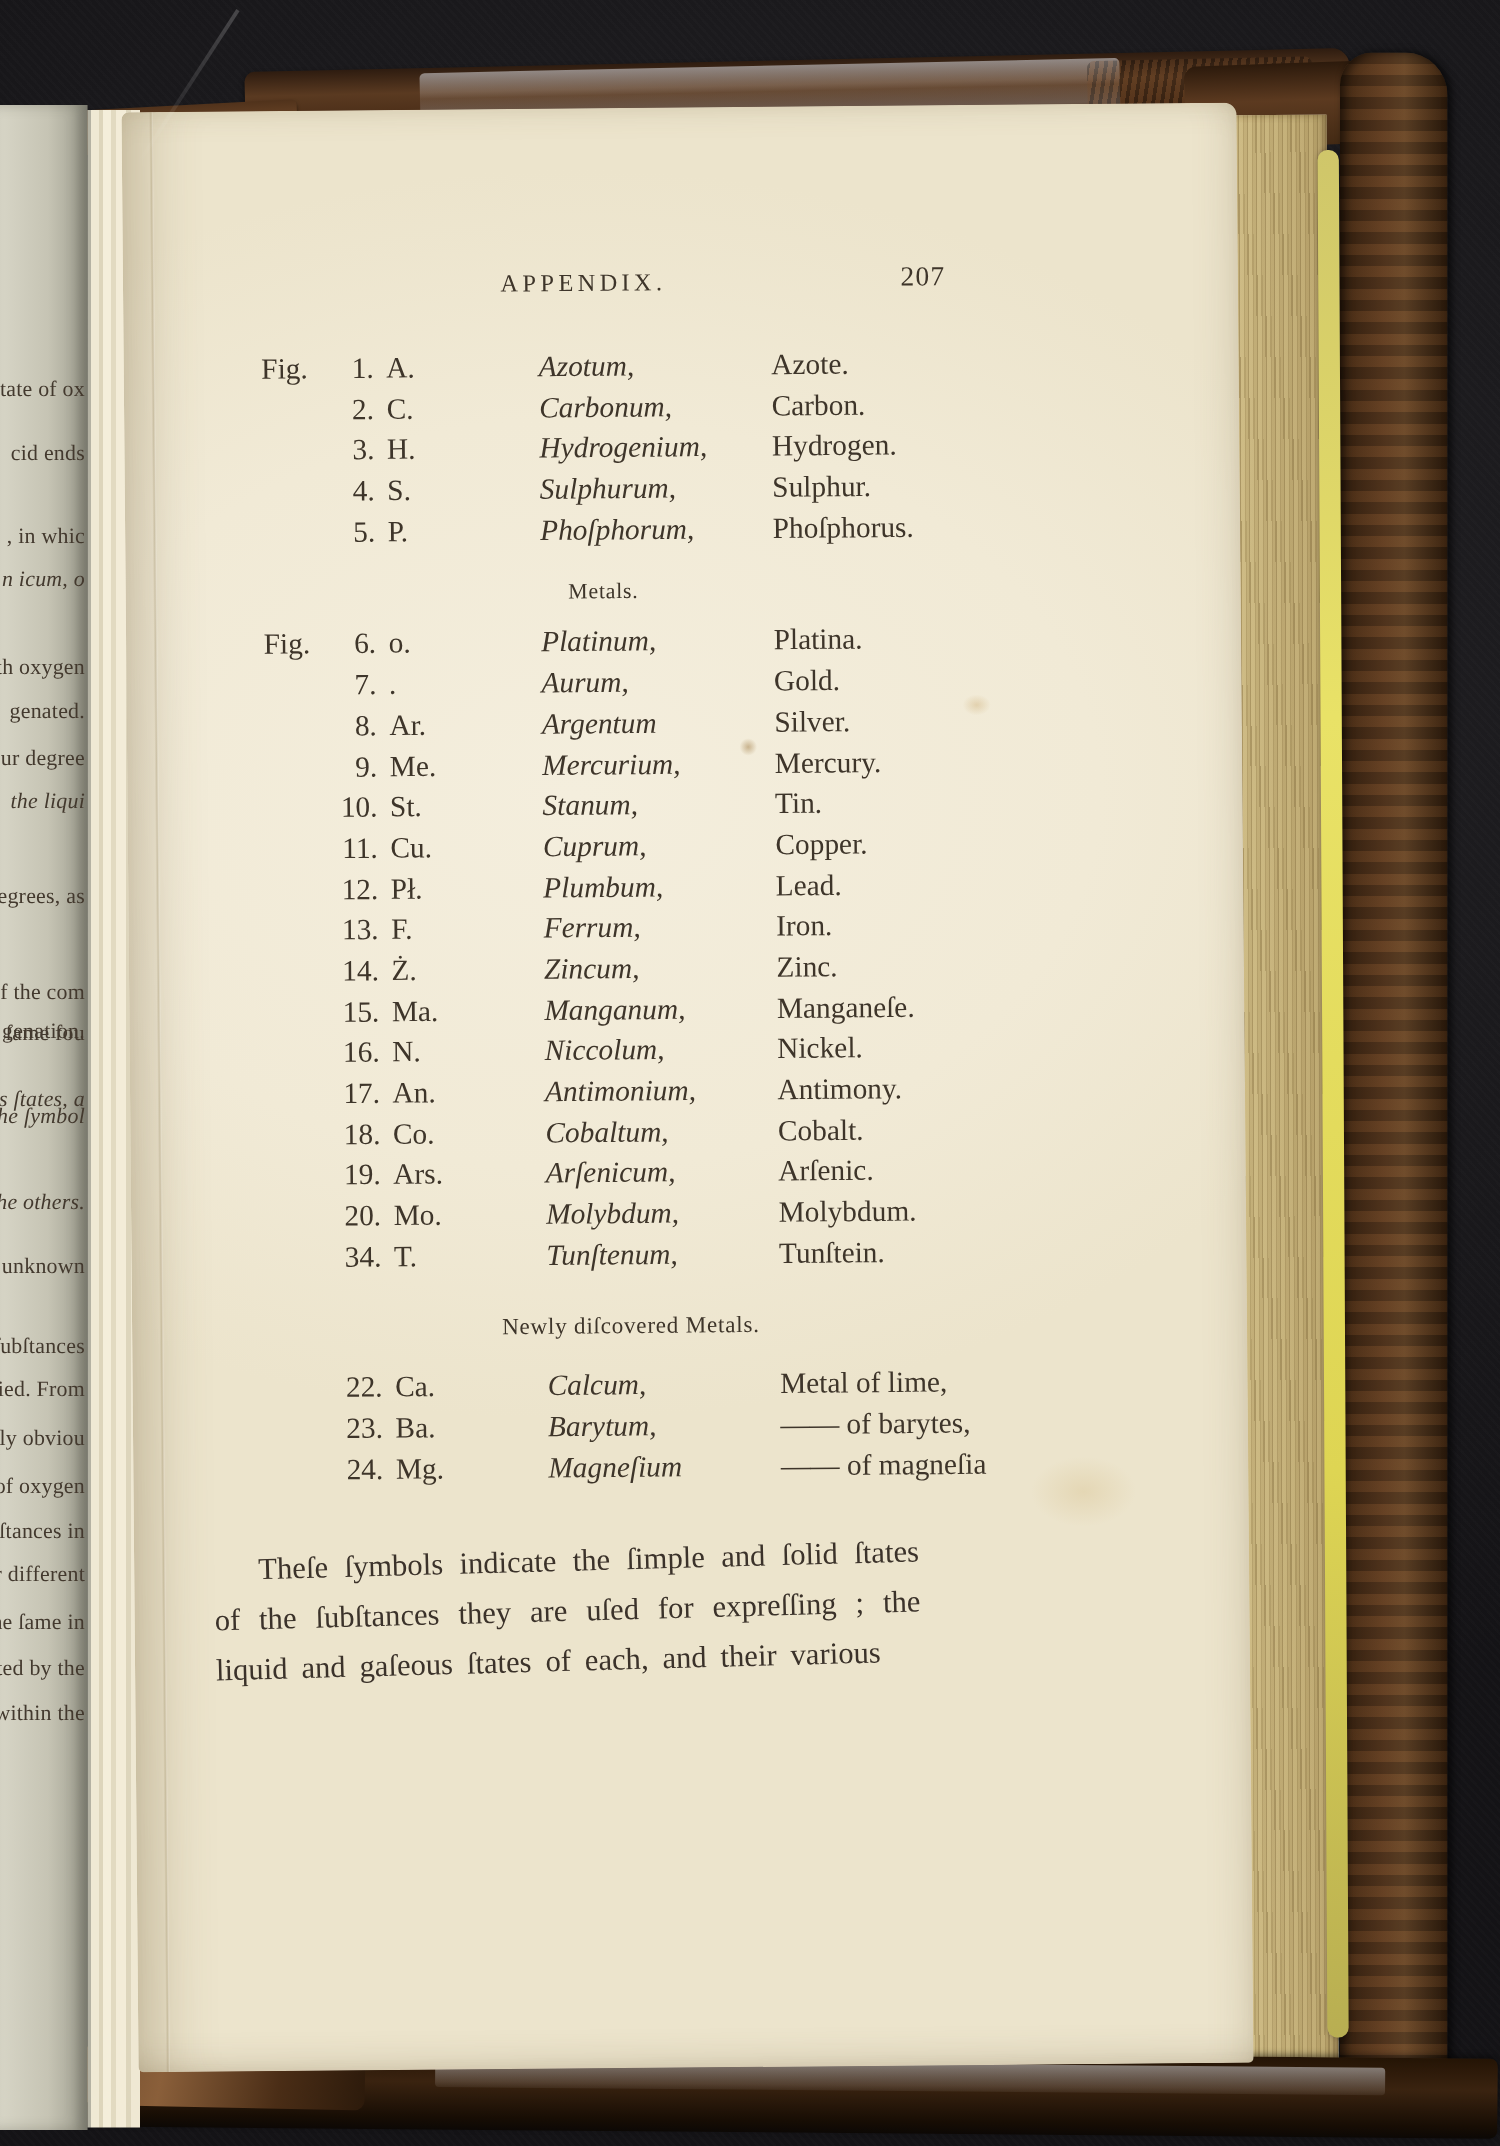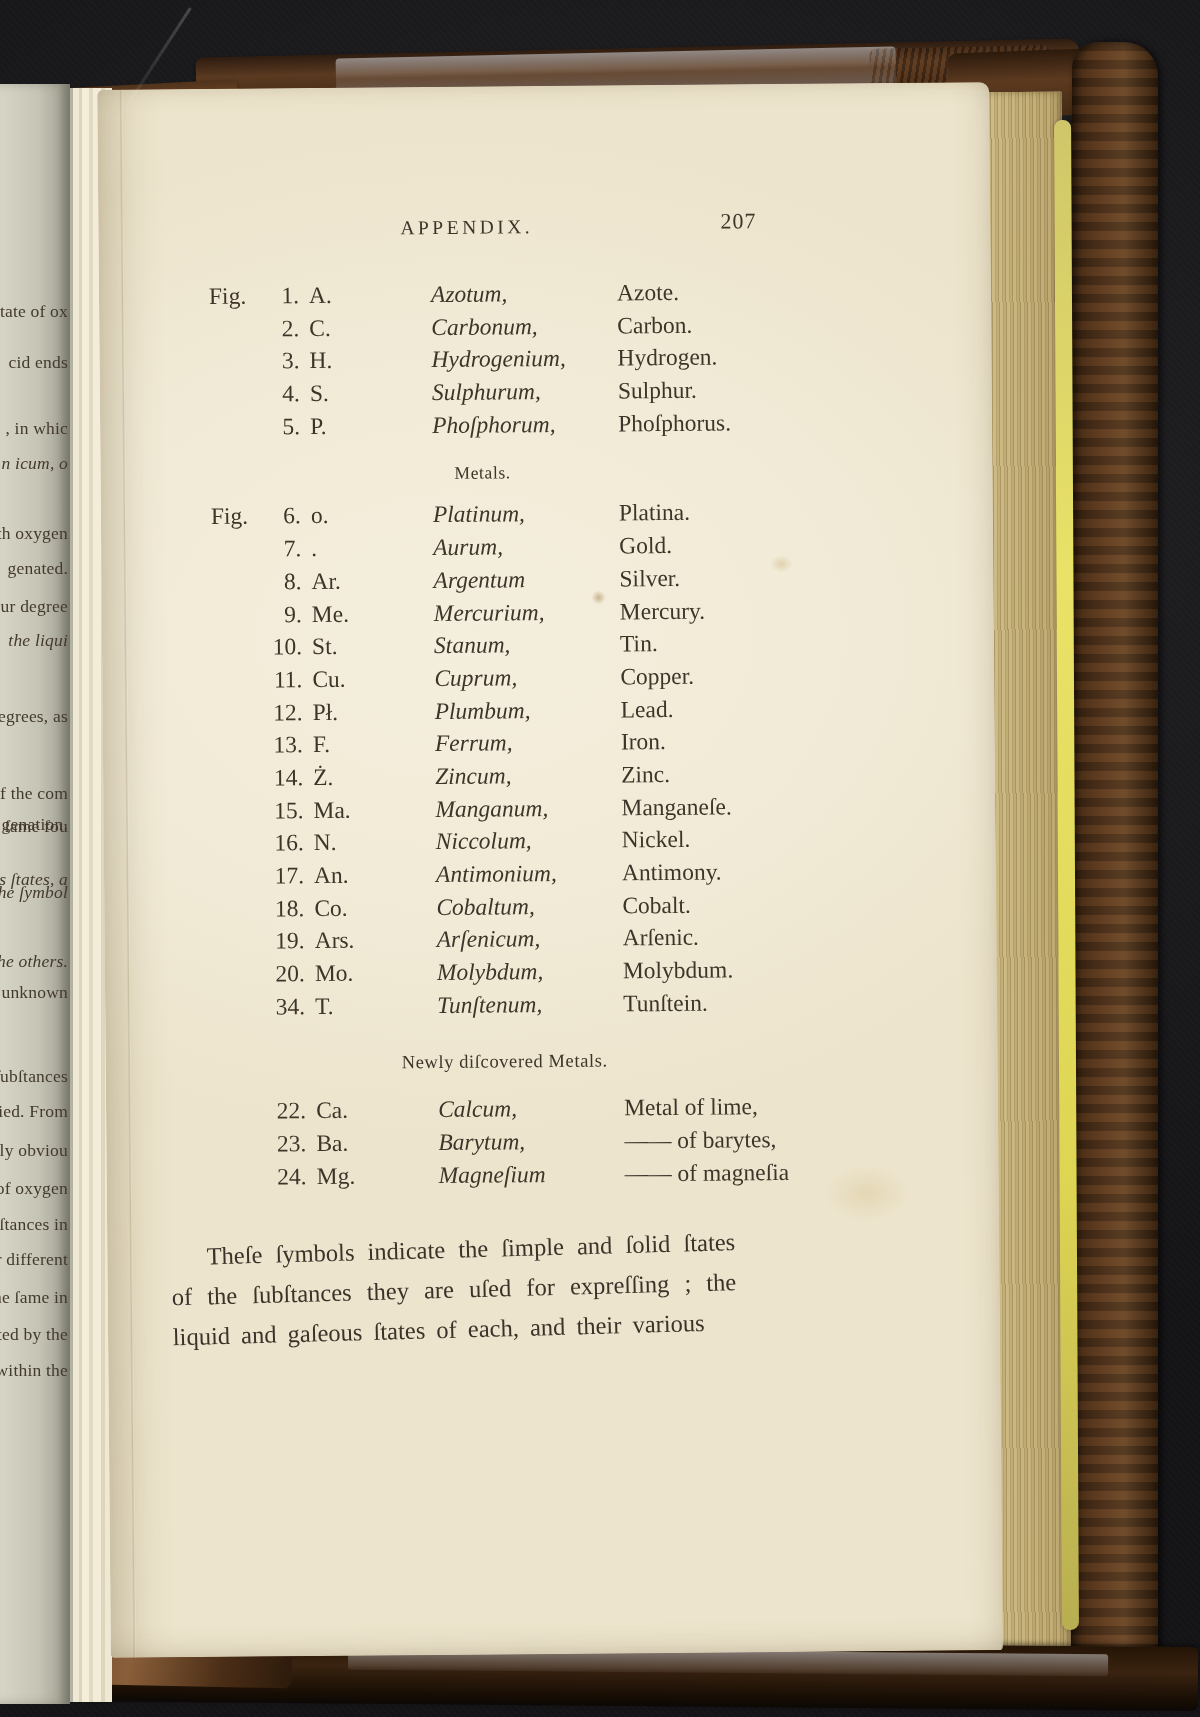--- a/index.html
+++ b/index.html
@@ -136,21 +136,21 @@
       <div class="fragment" style="top: 474px;">genated.</div>
       <div class="fragment" style="top: 512px;">ur degree</div>
       <div class="fragment it" style="top: 546px; text-align: right;">the liqui</div>
       <div class="fragment" style="top: 622px;">degrees, as</div>
       <div class="fragment" style="top: 699px;">of the com</div>
       <div class="fragment" style="top: 732px;">he ſame fou</div>
       <div class="fragment" style="top: 730px;">genation.</div>
       <div class="fragment it" style="top: 798px;">the ſymbol</div>
       <div class="fragment it" style="top: 785px;">s ſtates, a</div>
       <div class="fragment it" style="top: 867px;">he others.</div>
-      <div class="fragment" style="top: 898px;">unknown</div>
+      <div class="fragment" style="top: 918px;">unknown</div>
       <div class="fragment" style="top: 982px;">ſubſtances</div>
       <div class="fragment" style="top: 1017px;">ied.  From</div>
       <div class="fragment" style="top: 1056px;">ctly obviou</div>
       <div class="fragment" style="top: 1094px;">of oxygen</div>
       <div class="fragment" style="top: 1130px;">ubſtances in</div>
       <div class="fragment" style="top: 1165px;">eir different</div>
       <div class="fragment" style="top: 1203px;">the ſame in</div>
       <div class="fragment" style="top: 1240px;">ated by the</div>
       <div class="fragment" style="top: 1276px;">d within the</div>
     </div>

